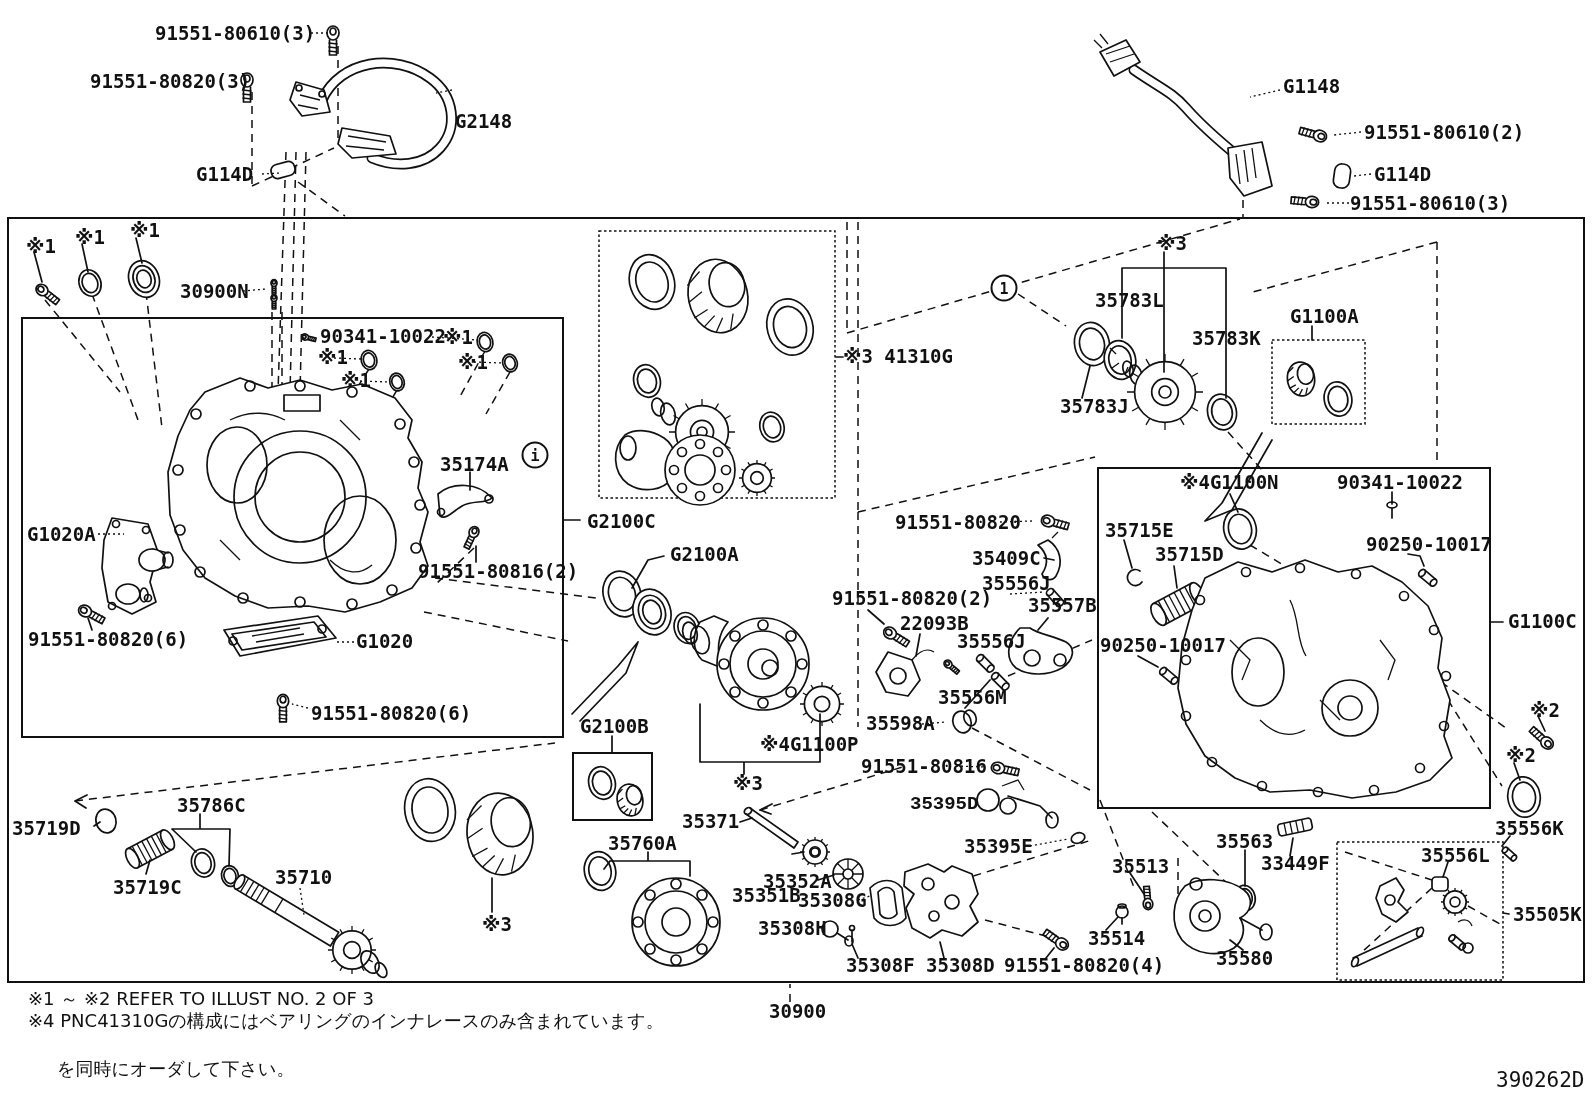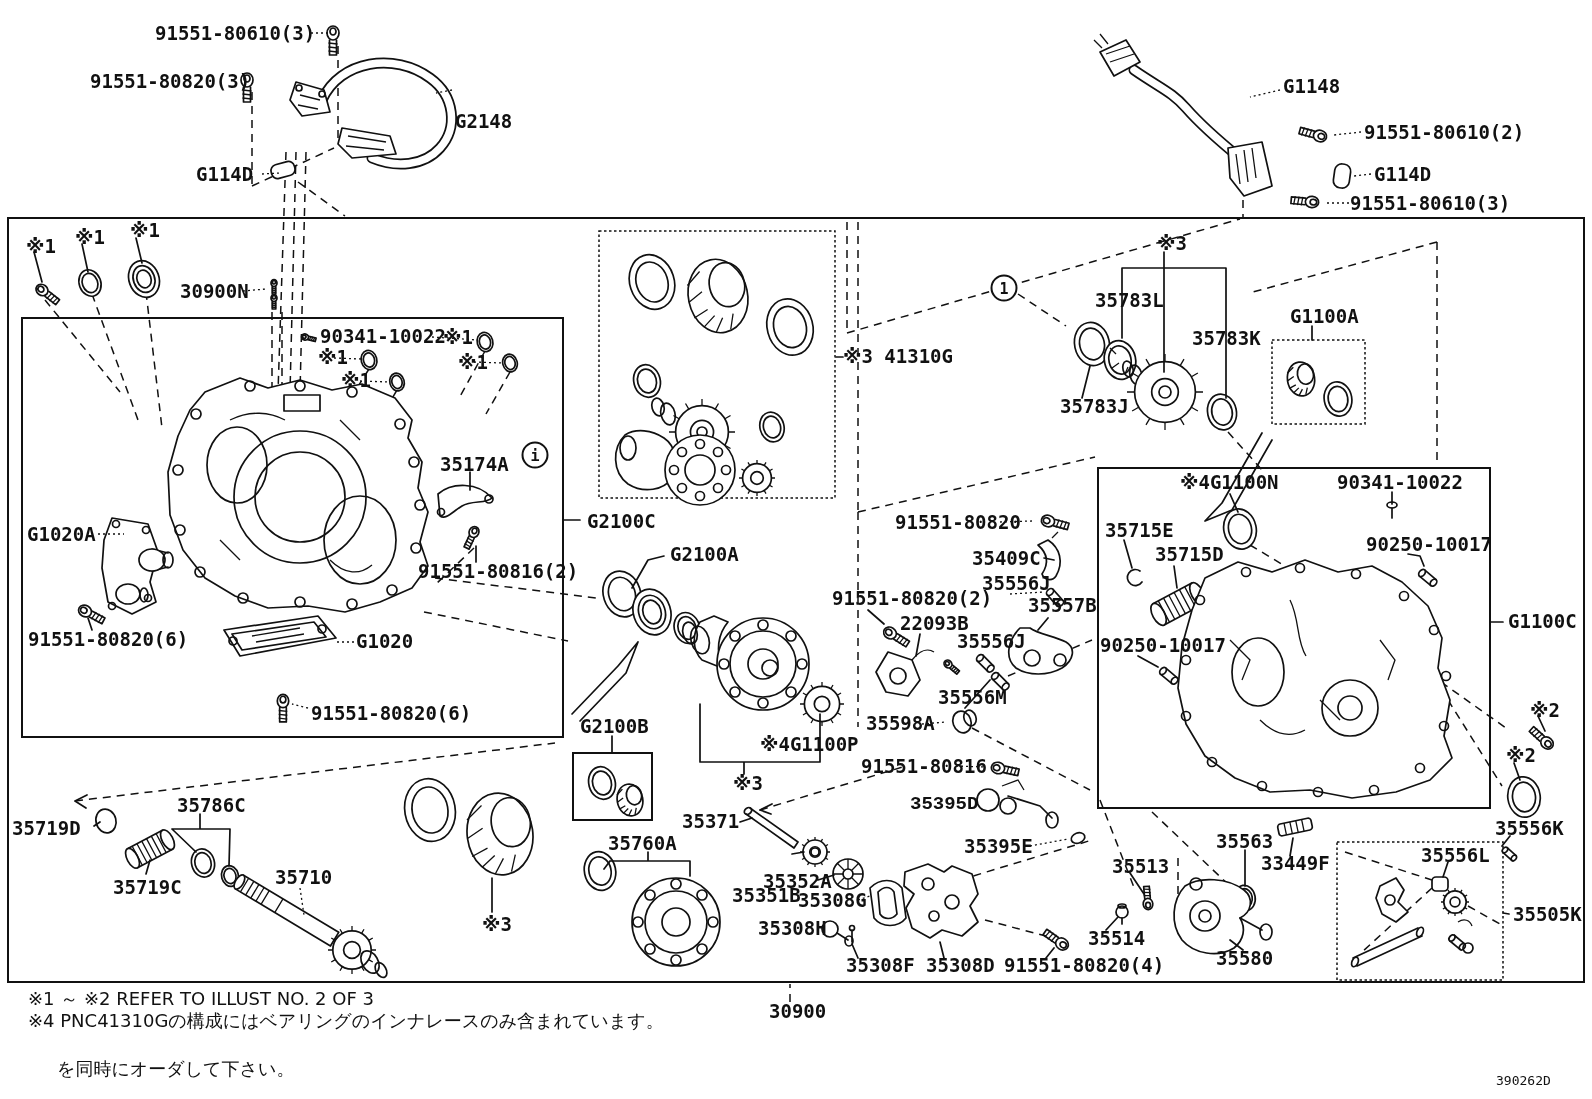--- a/index.html
+++ b/index.html
@@ -13,21 +13,21 @@
   svg .dash{fill:none;stroke:#111;stroke-width:1.5;stroke-dasharray:8 6;}
   svg .dot{fill:none;stroke:#111;stroke-width:1.3;stroke-dasharray:2 3;}
   svg .dbox{fill:none;stroke:#111;stroke-width:1.5;stroke-dasharray:2.5 2.5;}
   svg .fr{fill:none;stroke:#111;stroke-width:2;}
   svg .tube{fill:none;stroke:#111;stroke-width:11;stroke-linecap:round;}
   svg .tubew{fill:none;stroke:#fff;stroke-width:7.5;stroke-linecap:round;}
   .plbl{position:absolute;transform:translateY(-50%);font-weight:bold;font-size:19px;
         white-space:pre;letter-spacing:0;line-height:1;}
   .fnote{position:absolute;transform:translateY(-50%);font-family:"DejaVu Sans",sans-serif;
          font-size:18px;white-space:pre;line-height:1;}
-  .drawnum{position:absolute;transform:translateY(-50%);font-size:13px;}
+  .drawnum{position:absolute;transform:translateY(-50%);font-size:21px;}
   .callout{position:absolute;width:27px;height:27px;border:2px solid #111;border-radius:50%;
            display:flex;align-items:center;justify-content:center;font-size:15px;font-weight:bold;
            transform:translate(-50%,-50%);background:#fff;box-sizing:border-box;}
 </style>
 </head>
 <body>
 
 <div class="canvas">
 
 <svg width="1592" height="1099" viewBox="0 0 1592 1099">

